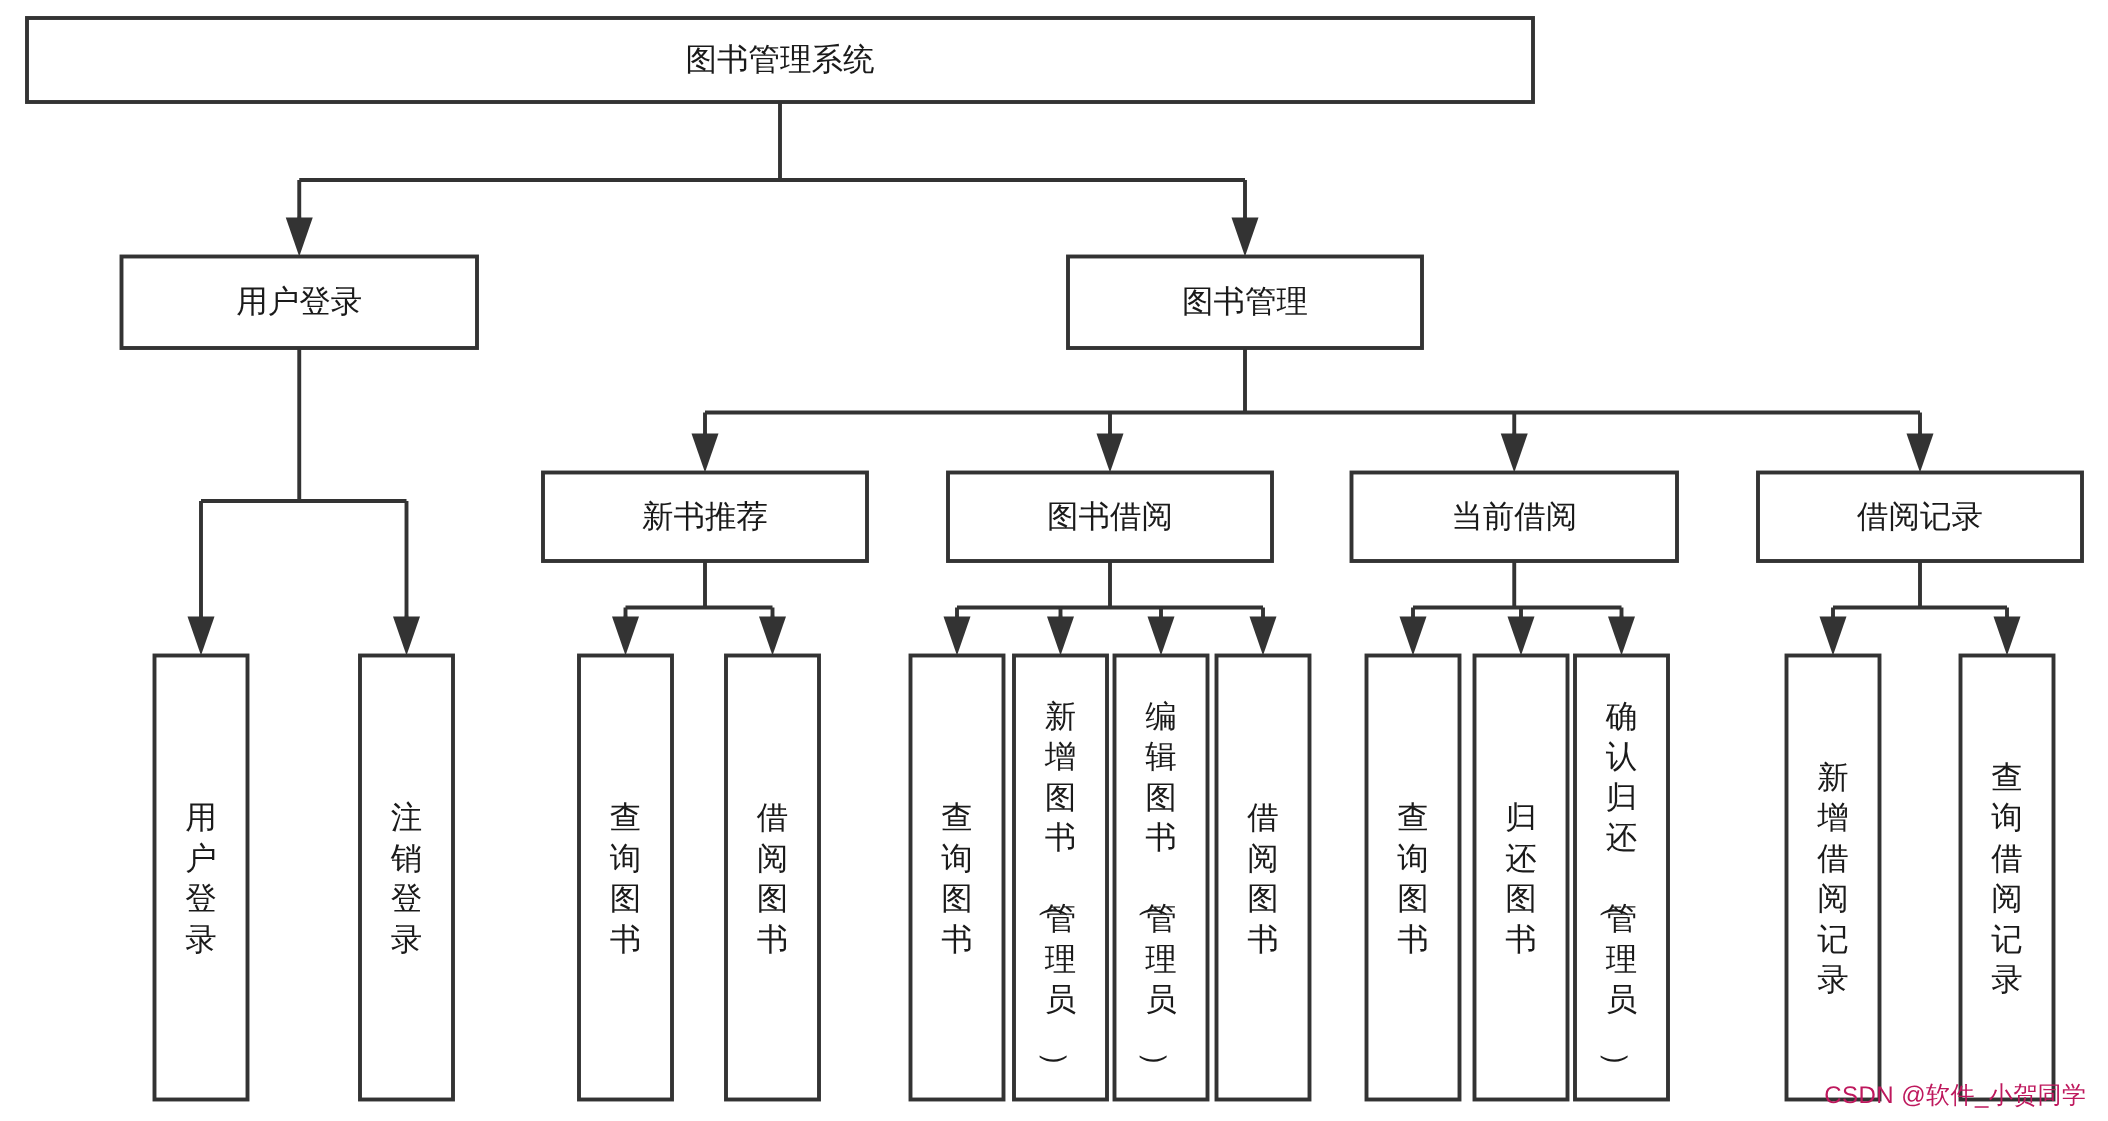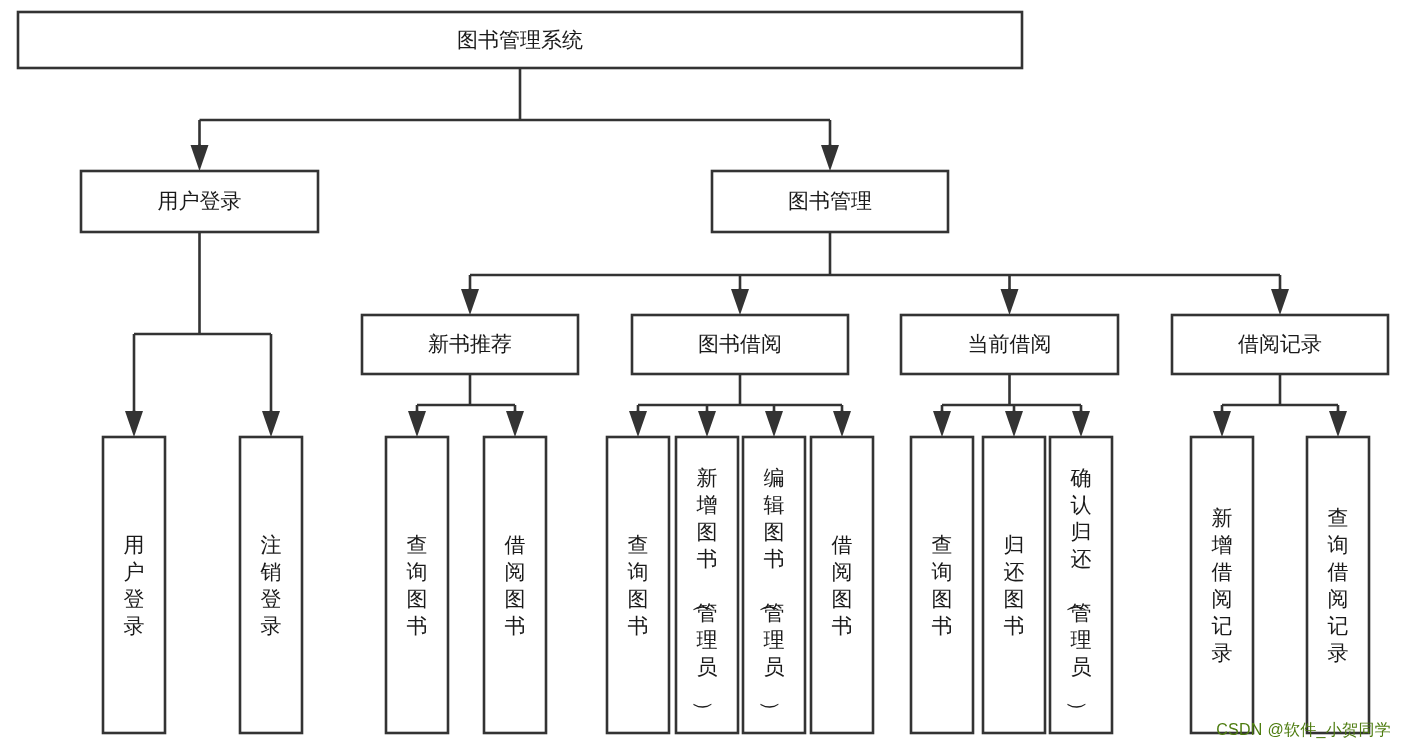--- a/index.html
+++ b/index.html
@@ -54,21 +54,21 @@
     font-size: 21px;
     fill: #1a1a1a;
     text-anchor: middle;
   }
   .watermark {
     position: absolute;
     right: 14px;
     bottom: 6px;
     font-family: "Liberation Sans", "DejaVu Sans", sans-serif;
     font-size: 16px;
-    color: #4d7c0f;
+    color: #be185d;
     white-space: nowrap;
     letter-spacing: 0.3px;
   }
 </style>
 </head>
 <body>
 
 <div id="diagram-root">
   <svg class="diagram-canvas" viewBox="0 0 1405 747">
     <g id="connectors-layer">

